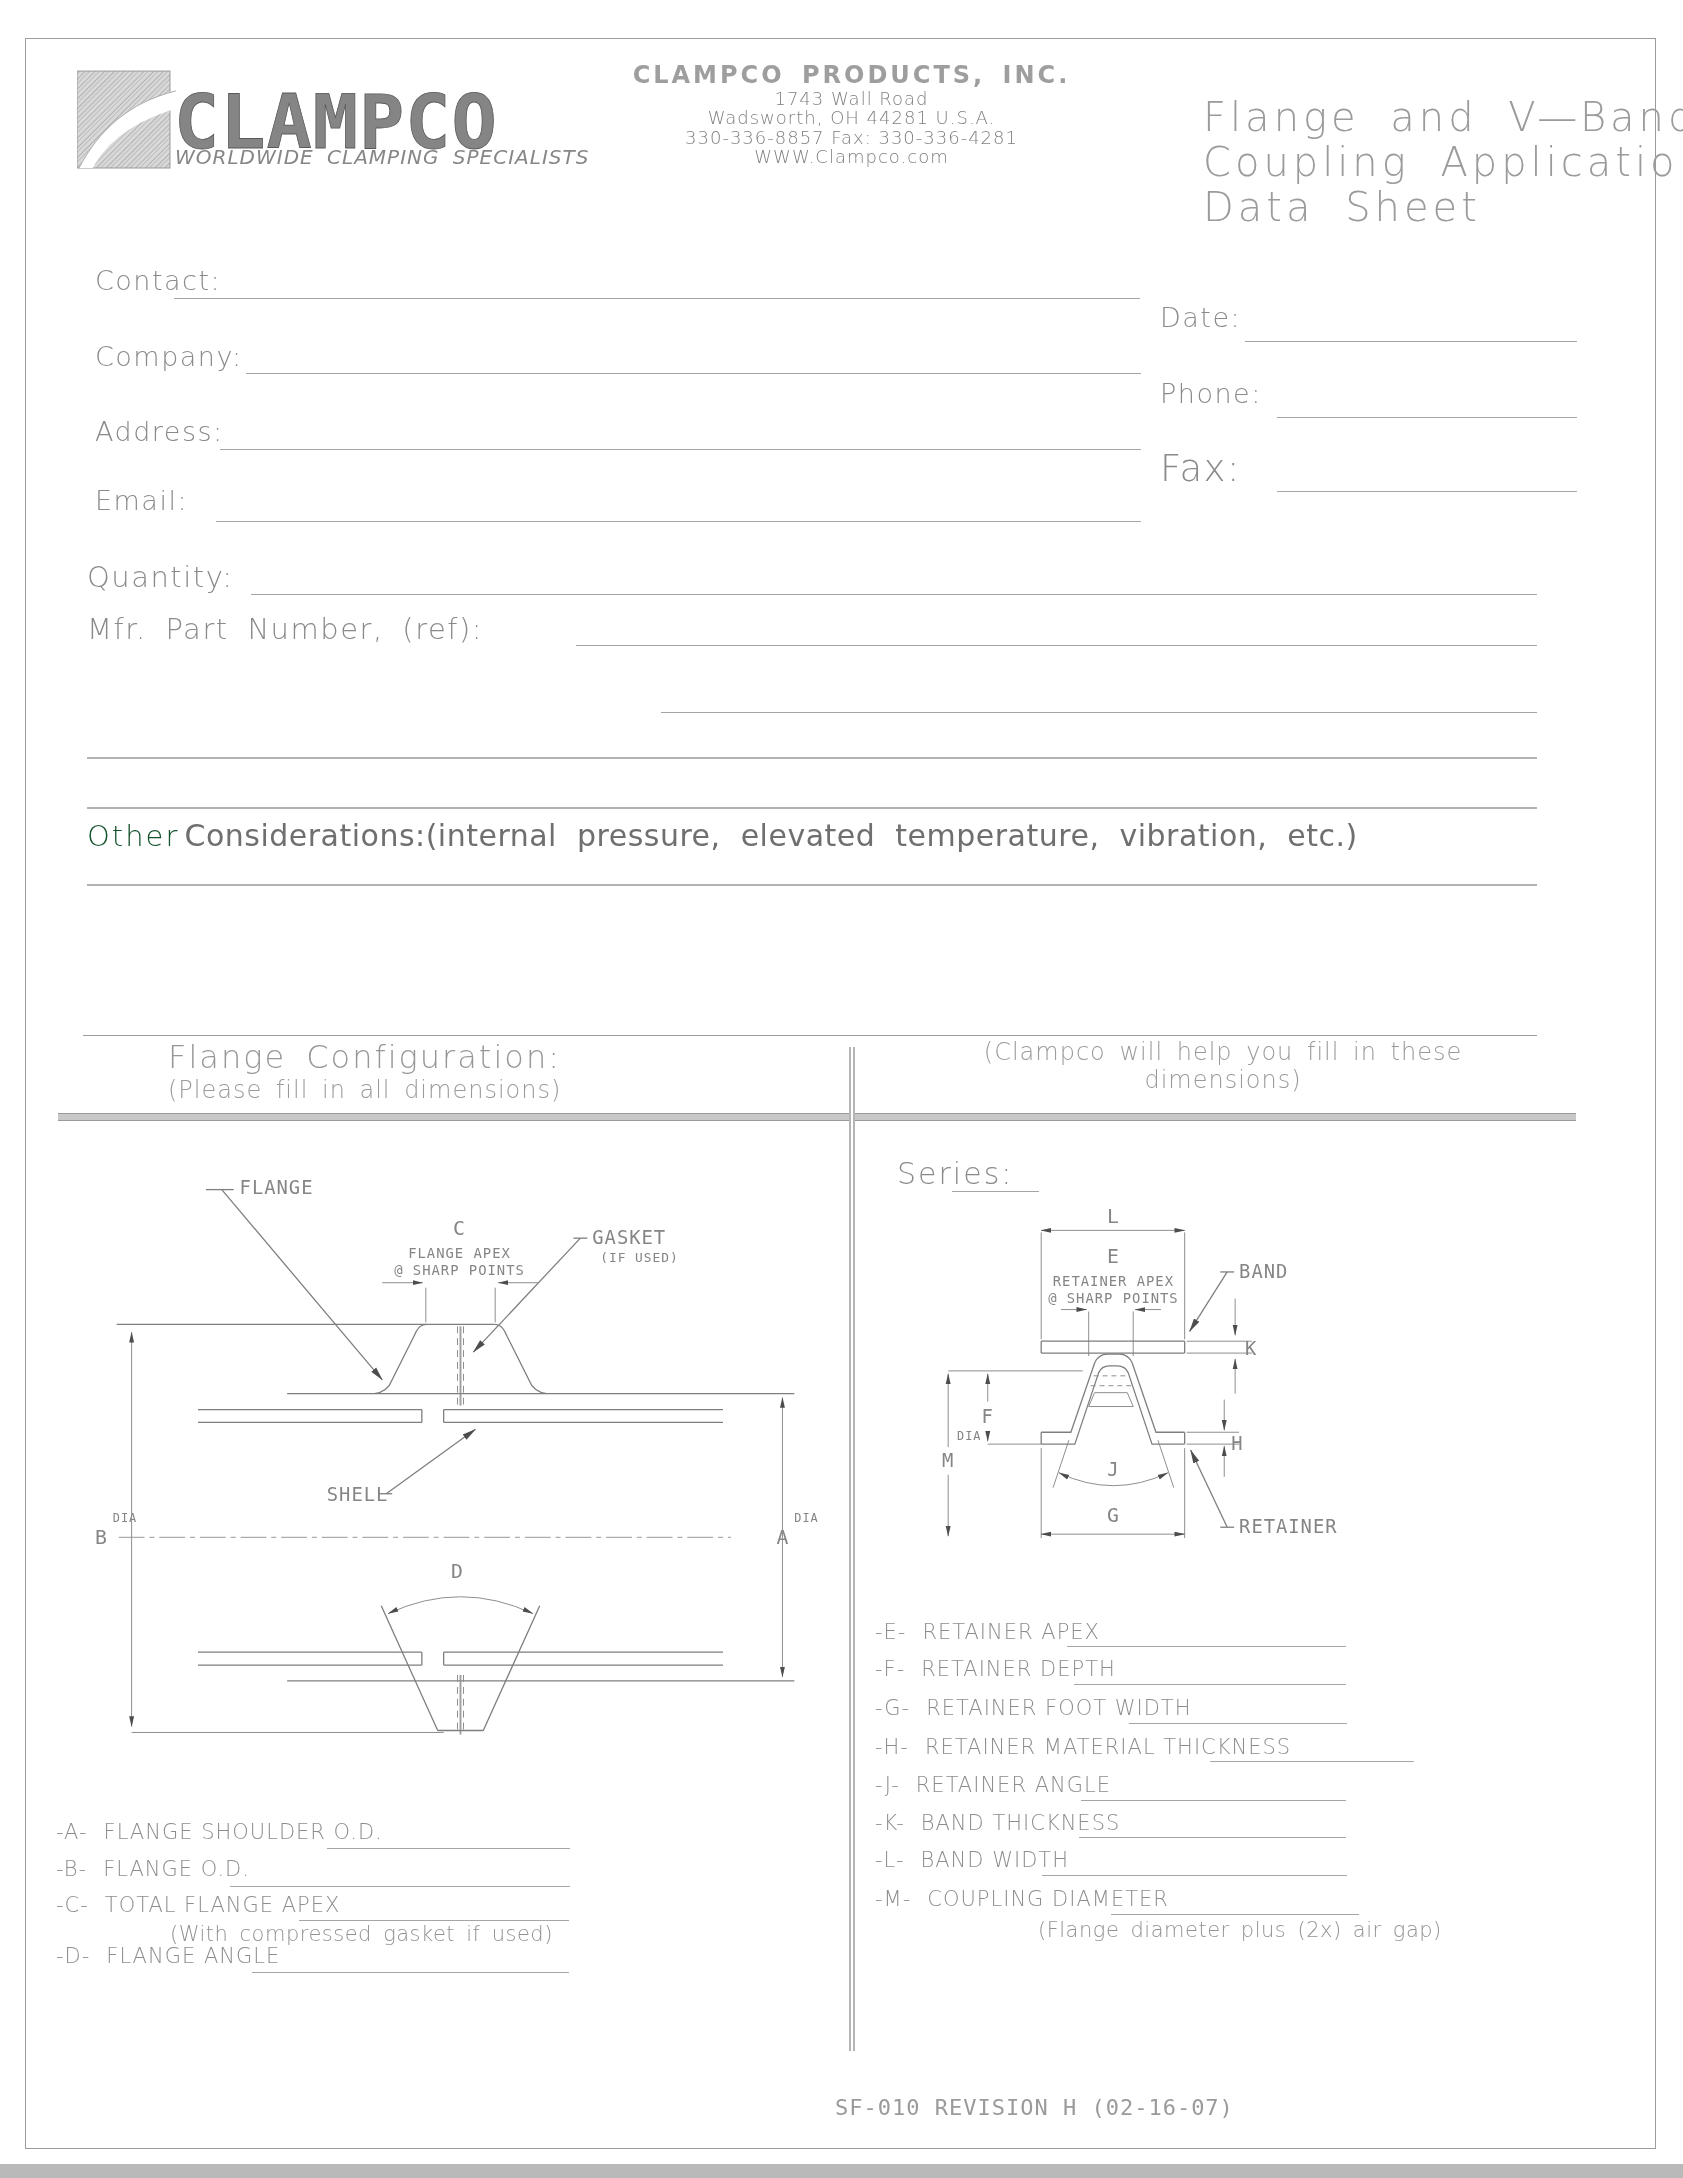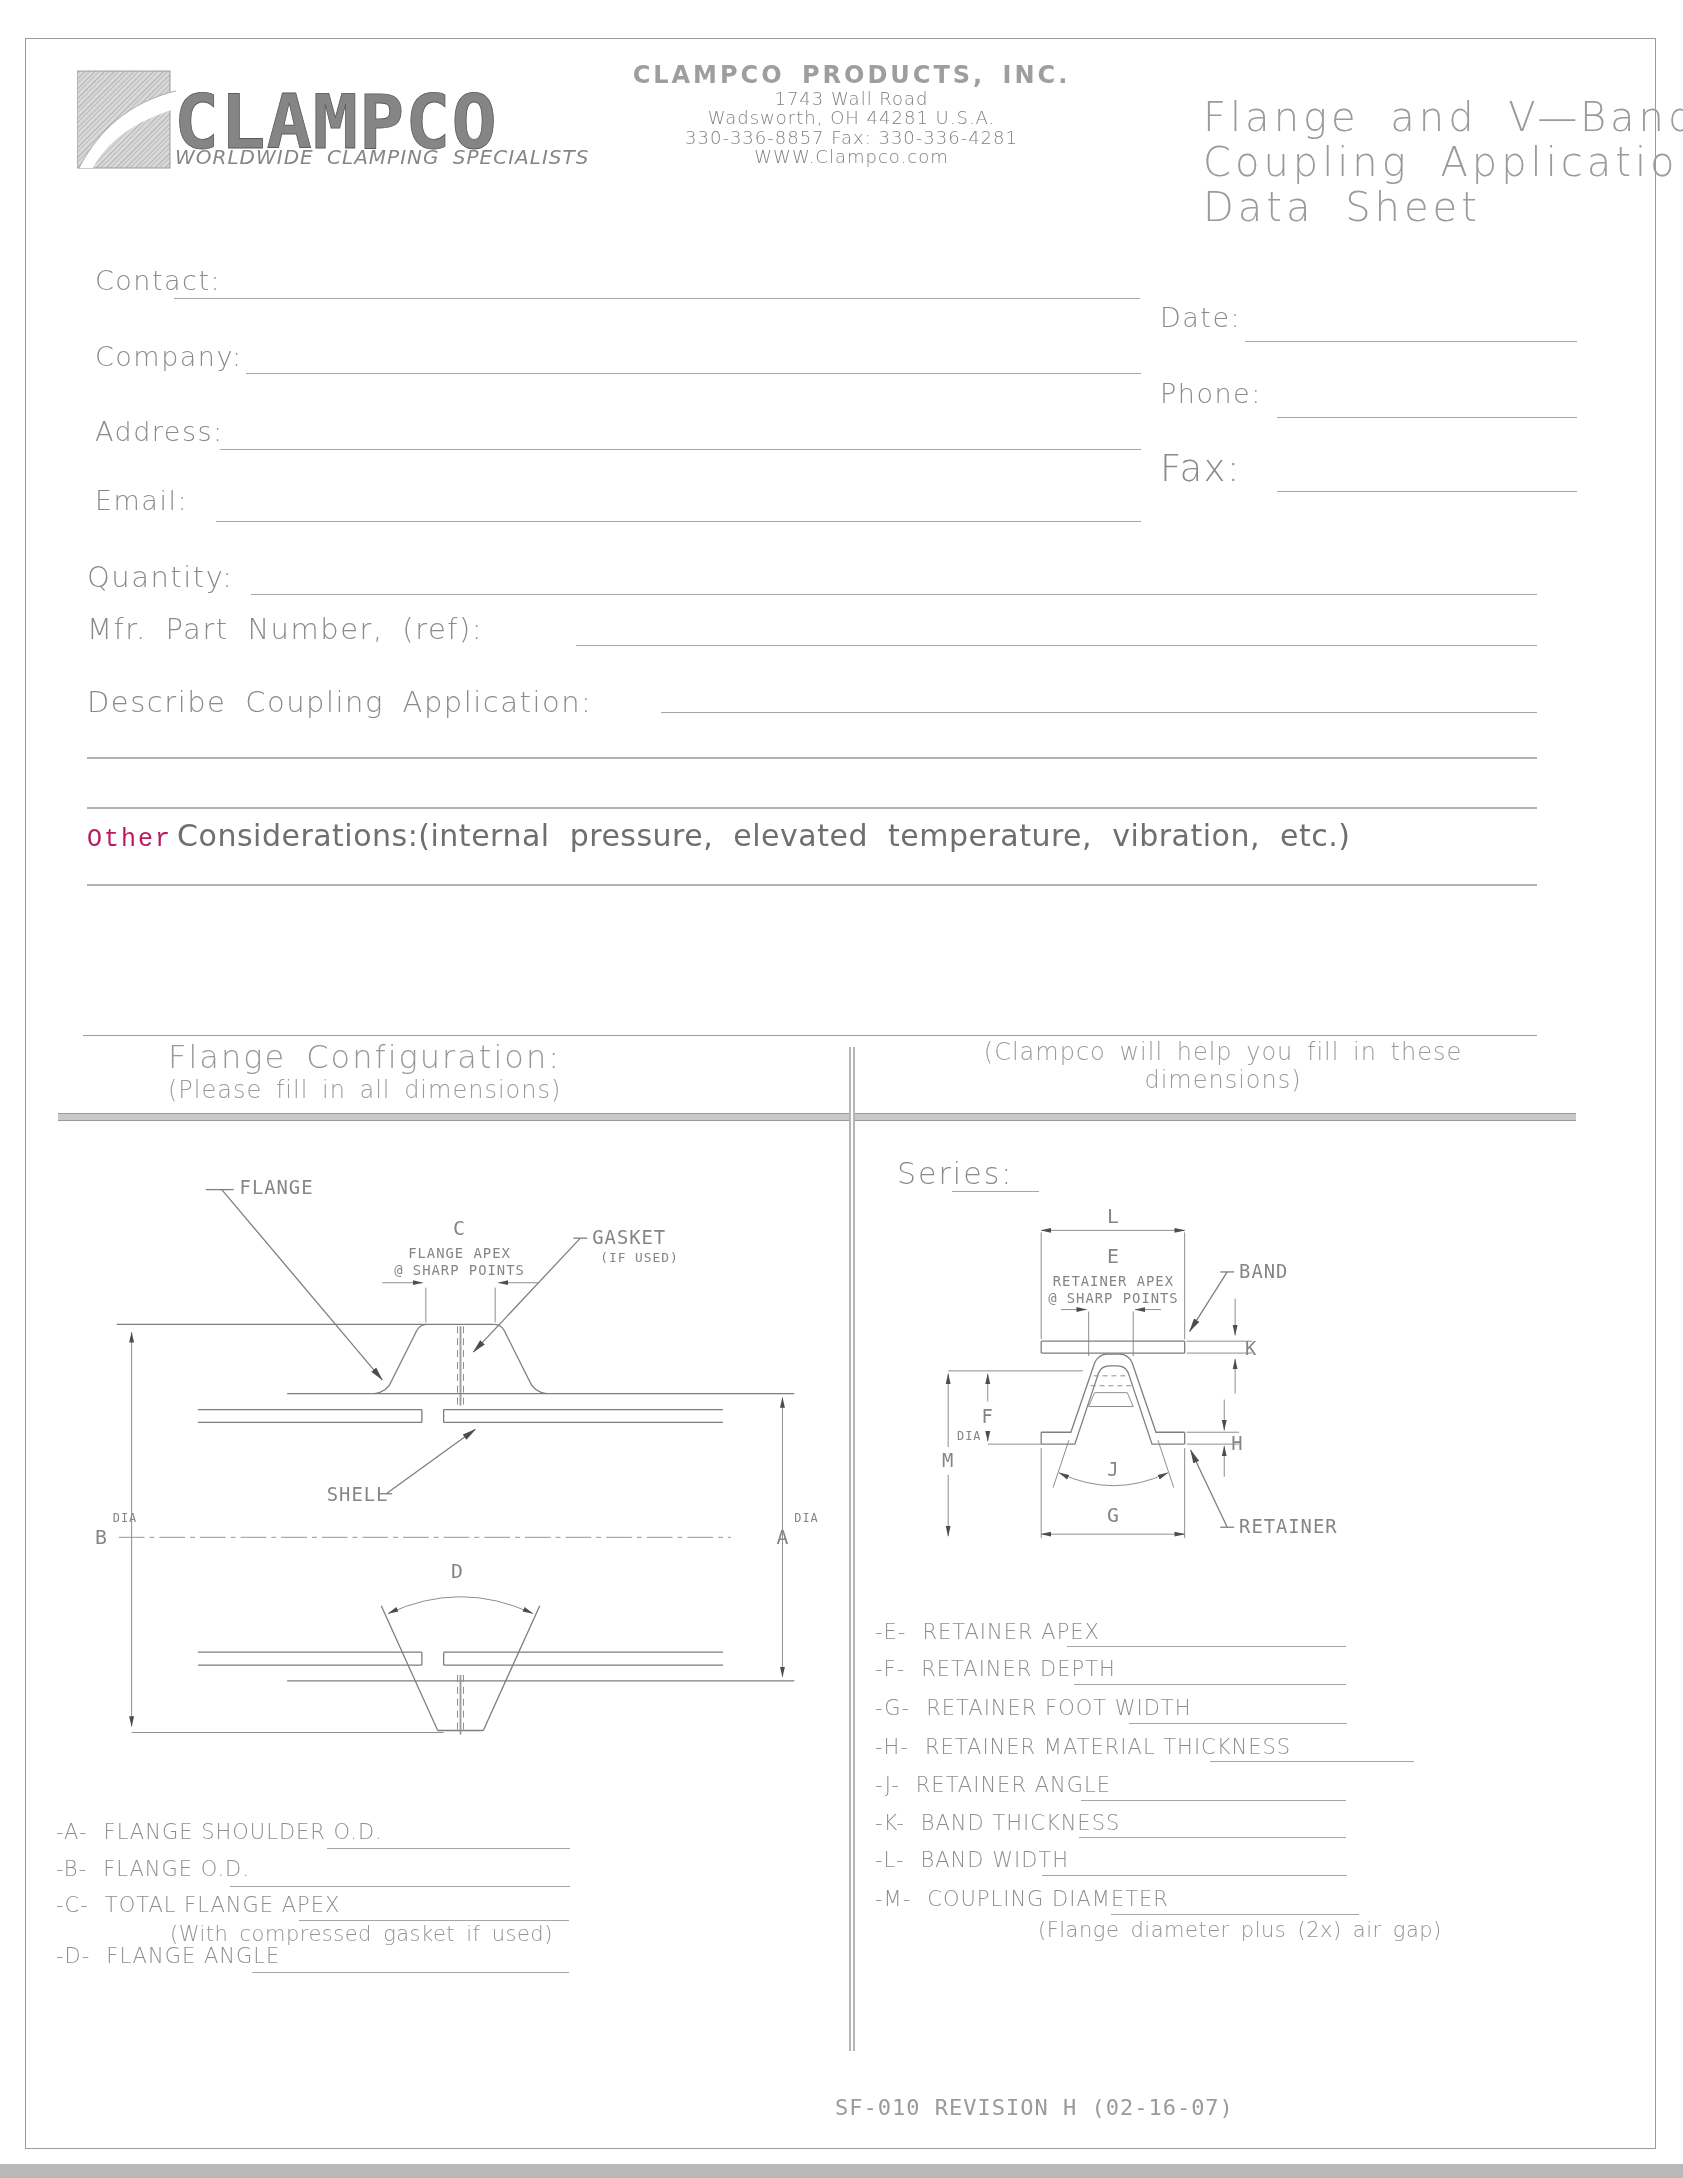--- a/index.html
+++ b/index.html
@@ -97,27 +97,26 @@
 
   <div class="lbl" style="left:95px;top:485px;font-size:27px;">Email:</div>
   <div class="fline" style="left:216px;top:521px;width:925px;"></div>
 
   <div class="lbl" style="left:87px;top:560px;font-size:29px;">Quantity:</div>
   <div class="fline" style="left:251px;top:594px;width:1286px;"></div>
 
   <div class="lbl" style="left:87px;top:612px;font-size:29px;">Mfr. Part Number, (ref):</div>
   <div class="fline" style="left:576px;top:645px;width:961px;"></div>
 
-  <div class="lbl" style="left:87px;top:685px;font-size:29px;">Describe Coupling Application:</div>
   <div class="fline" style="left:661px;top:712px;width:876px;"></div>
   <div class="fline2" style="left:87px;top:757px;width:1450px;"></div>
   <div class="fline2" style="left:87px;top:807px;width:1450px;"></div>
 
   <div class="abs" style="left:87px;top:818px;white-space:nowrap;">
-    <span style="font-weight:300;color:#be185d;font-size:25px;letter-spacing:2px;font-family:Liberation Mono, monospace;">Other</span>
+    <span style="font-weight:300;color:#14532d;font-size:29px;letter-spacing:2px;">Other</span>
     <span style="font-weight:400;color:#6f6f6f;font-size:30px;letter-spacing:0.5px;word-spacing:10px;">Considerations:(internal pressure, elevated temperature, vibration, etc.)</span>
   </div>
   <div class="fline2" style="left:87px;top:884px;width:1450px;"></div>
 
   <div class="fline" style="left:83px;top:1035px;width:1454px;border-bottom-color:#9d9d9d;"></div>
 
   <div class="abs" style="left:168px;top:1038px;width:495px;text-align:left;">
     <div class="sec-title">Flange Configuration:</div>
     <div class="sec-sub">(Please fill in all dimensions)</div>
   </div>

